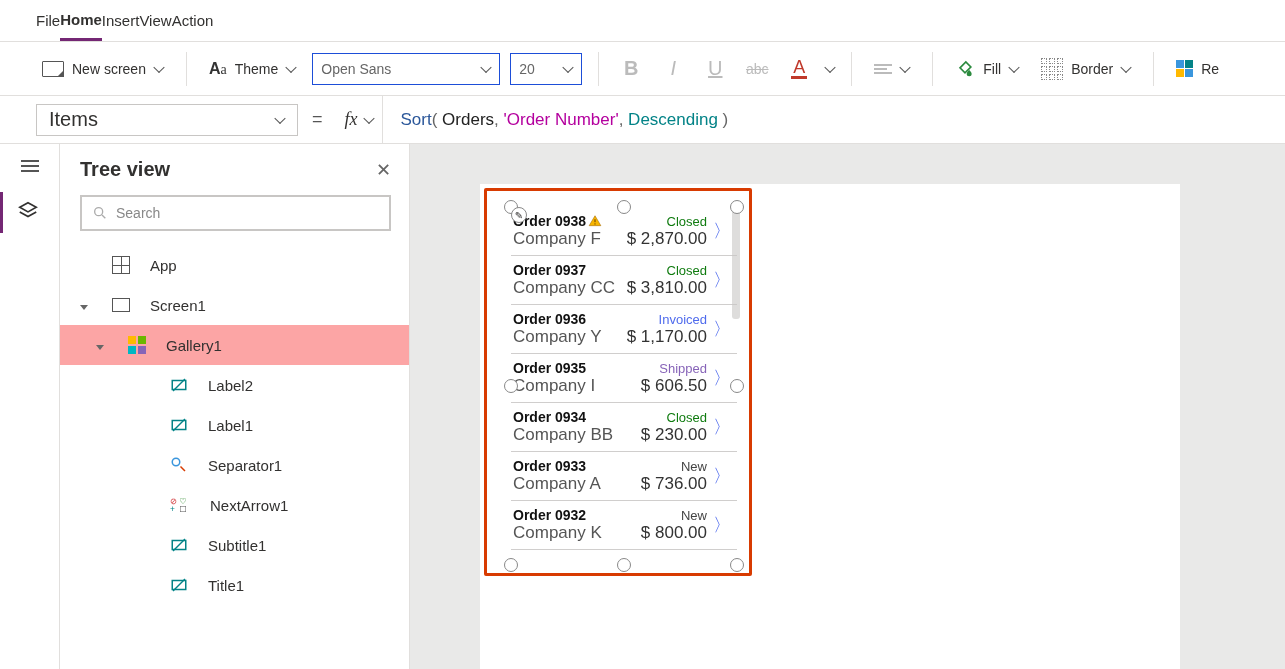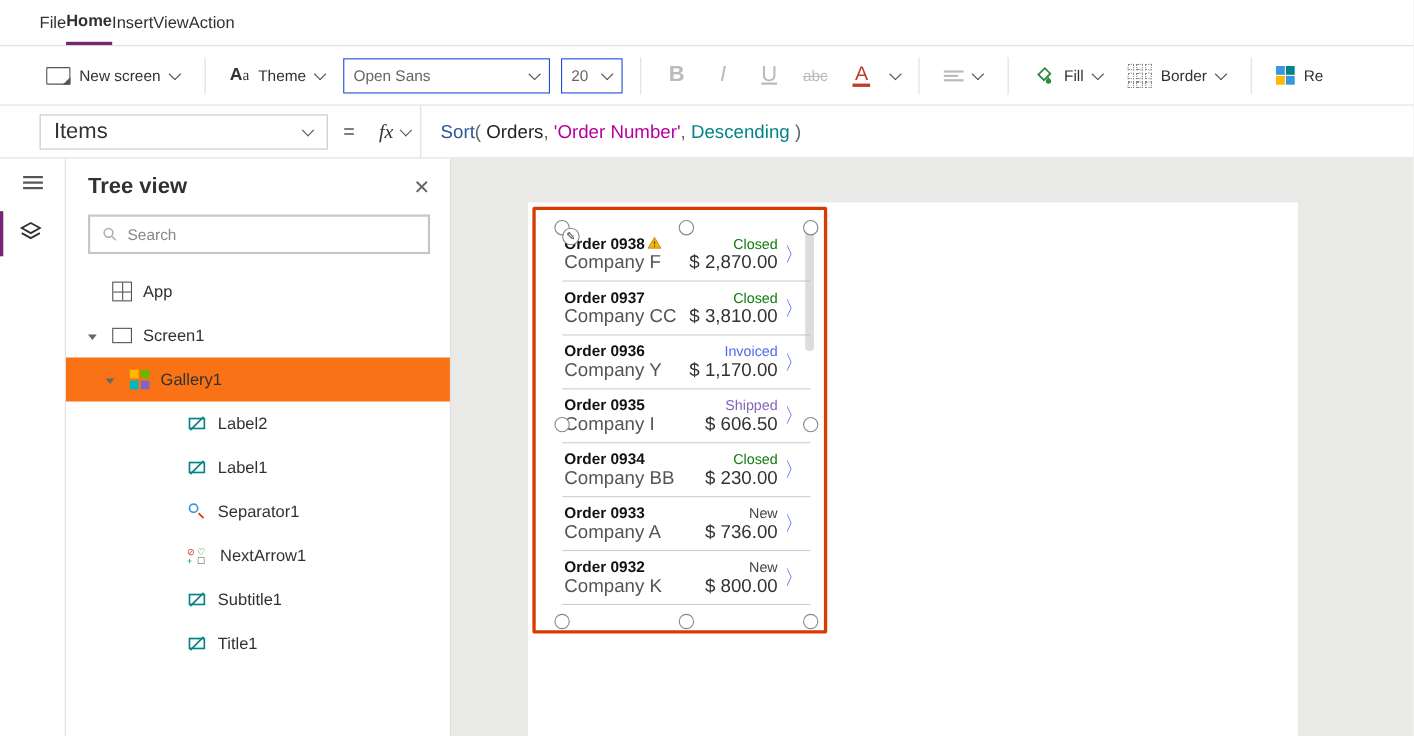--- a/index.html
+++ b/index.html
@@ -16,21 +16,21 @@
   .vsep { width:1px; height:34px; background:#e1dfdd; margin:0 6px; }
   .screen-ic { width:22px; height:16px; border:1.5px solid #555; border-radius:1px; position:relative; display:inline-block; }
   .screen-ic::after { content:''; position:absolute; right:-1px; bottom:-1px; width:0; height:0; border-left:7px solid transparent; border-bottom:7px solid #555; }
   .chev { display:inline-block; width:10px; height:10px; position:relative; }
   .chev::before { content:''; position:absolute; left:50%; top:50%; width:7px; height:7px; border-right:1.5px solid #555; border-bottom:1.5px solid #555; transform: translate(-50%,-70%) rotate(45deg); }
 
   .Aa { font-family: "Segoe UI"; font-size:14px; color:#333; display:inline-flex; align-items:baseline; }
   .Aa .bigA { font-size:16px; font-weight:600; }
   .drop-field { border:1px solid #1d4ed8; height:32px; display:flex; align-items:center; justify-content:space-between; padding:0 8px; color:#666; }
   .fontfam { width:188px; }
-  .fontsize { width:56px; }
+  .fontsize { width:72px; }
   .fmt { font-size:20px; color:#bbb; width:32px; text-align:center; }
   .und-ic { text-decoration: underline; }
   .strike-ic { text-decoration: line-through; font-size:14px; }
   .colorA { display:inline-flex; flex-direction:column; align-items:center; }
   .colorA .A { font-size:18px; color:#c0392b; line-height:1; }
   .colorA .bar { width:16px; height:3px; background:#c0392b; }
 
   .align-ic { display:flex; flex-direction:column; gap:2px; width:18px; }
   .align-ic span { height:2px; background:#bbb; }
   .align-ic span:nth-child(2){ width:70%; }
@@ -61,22 +61,22 @@
   .layers-ic { border-left:3px solid #742774; padding:8px 17px 8px 14px; margin-left:-3px; }
 
   .treepane { width:350px; border-right:1px solid #e1dfdd; padding:10px 0 0 0; }
   .tphead { display:flex; align-items:center; justify-content:space-between; padding:4px 18px 8px 20px; }
   .tphead h2 { font-size:20px; font-weight:600; }
   .x { font-size:18px; color:#666; cursor:pointer; }
   .search { margin:6px 18px 14px 20px; border:2px solid #c8c6c4; height:36px; display:flex; align-items:center; padding:0 10px; gap:8px; color:#888; }
   .search svg{ width:16px; height:16px; opacity:.7; }
 
   .tlist { }
-  .ti { display:flex; align-items:center; height:40px; padding-left:22px; gap:10px; cursor:default; font-size:15px; color:#323130; }
-  .ti.sel { background:#f97316; }
+  .ti { display:flex; align-items:center; height:40px; padding-left:22px; gap:20px; cursor:default; font-size:15px; color:#323130; }
+  .ti.sel { background:#fca5a5; }
   .ti .exp { width:10px; display:inline-block; }
   .ti .exp::before { content:''; display:inline-block; width:0;height:0;border-left:5px solid #666;border-top:4px solid transparent;border-bottom:4px solid transparent; }
   .ti.open .exp::before { transform: rotate(90deg); transform-origin:40% 50%; }
   .indent1{ padding-left:38px;} .indent3{ padding-left:110px;}
 
   .ic-app { width:18px;height:18px;border:1.5px solid #555; display:inline-block; position:relative; }
   .ic-app::after{ content:''; position:absolute; left:50%; top:0; bottom:0; width:1px; background:#555;}
   .ic-app::before{ content:''; position:absolute; top:50%; left:0; right:0; height:1px; background:#555;}
 
   .ic-screen { width:18px;height:14px;border:1.5px solid #555; display:inline-block;}

